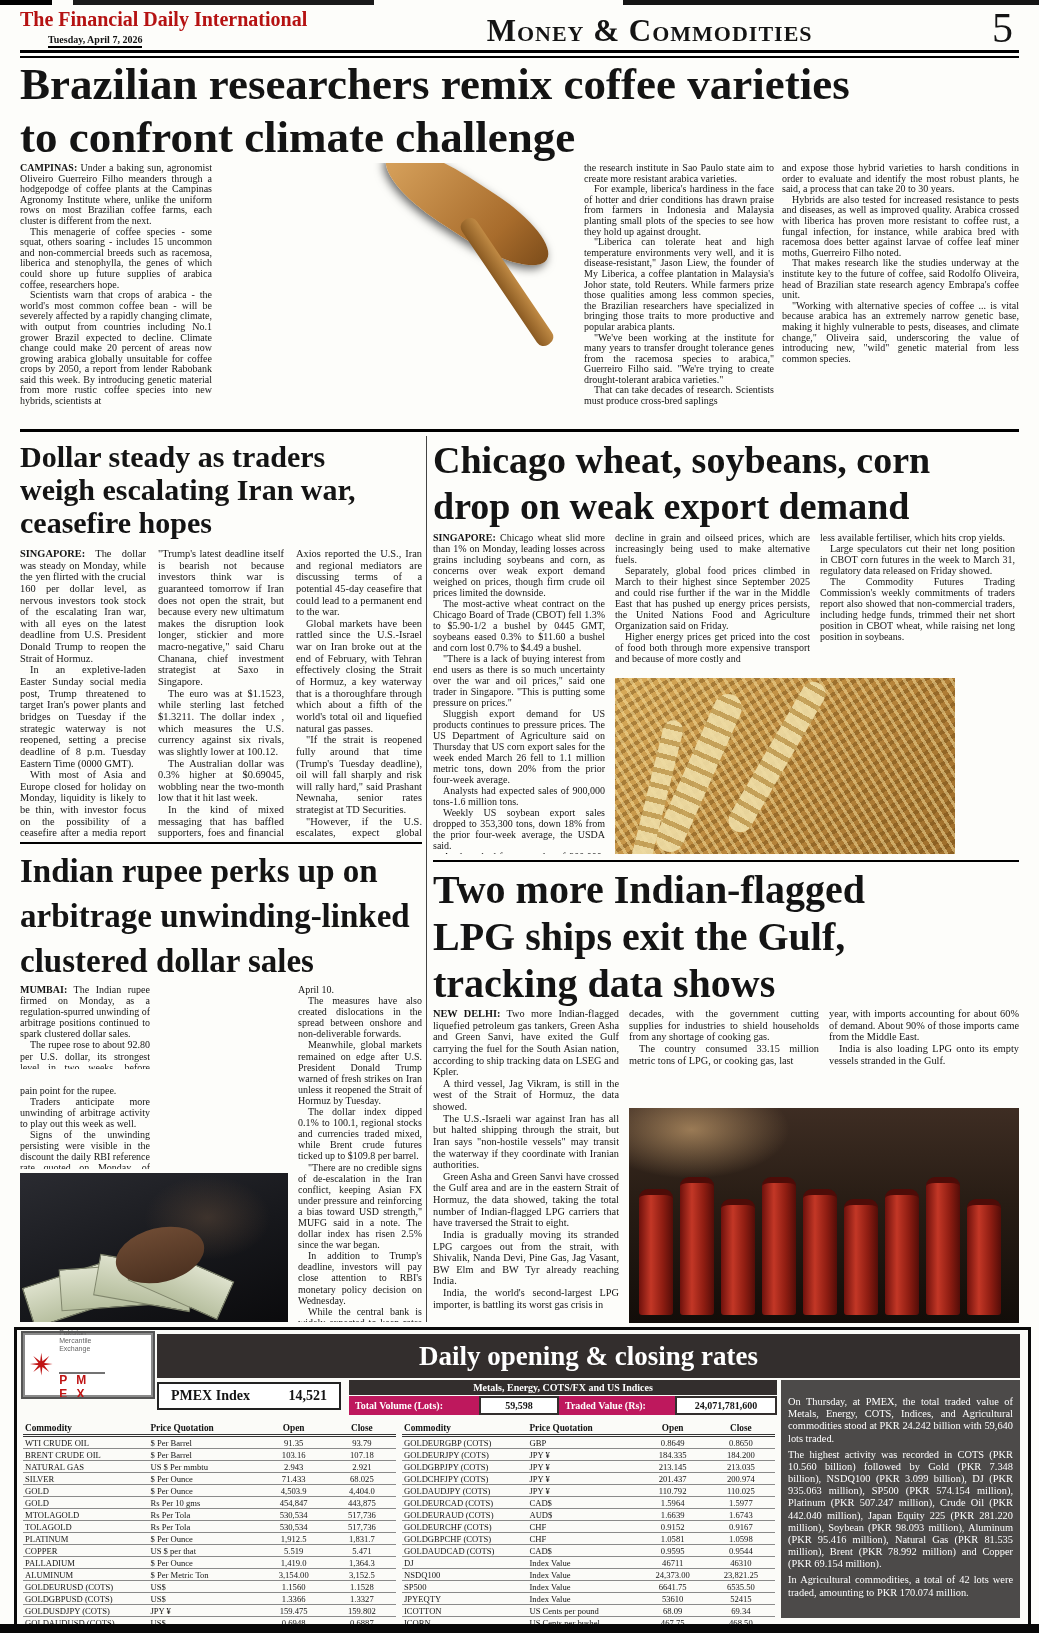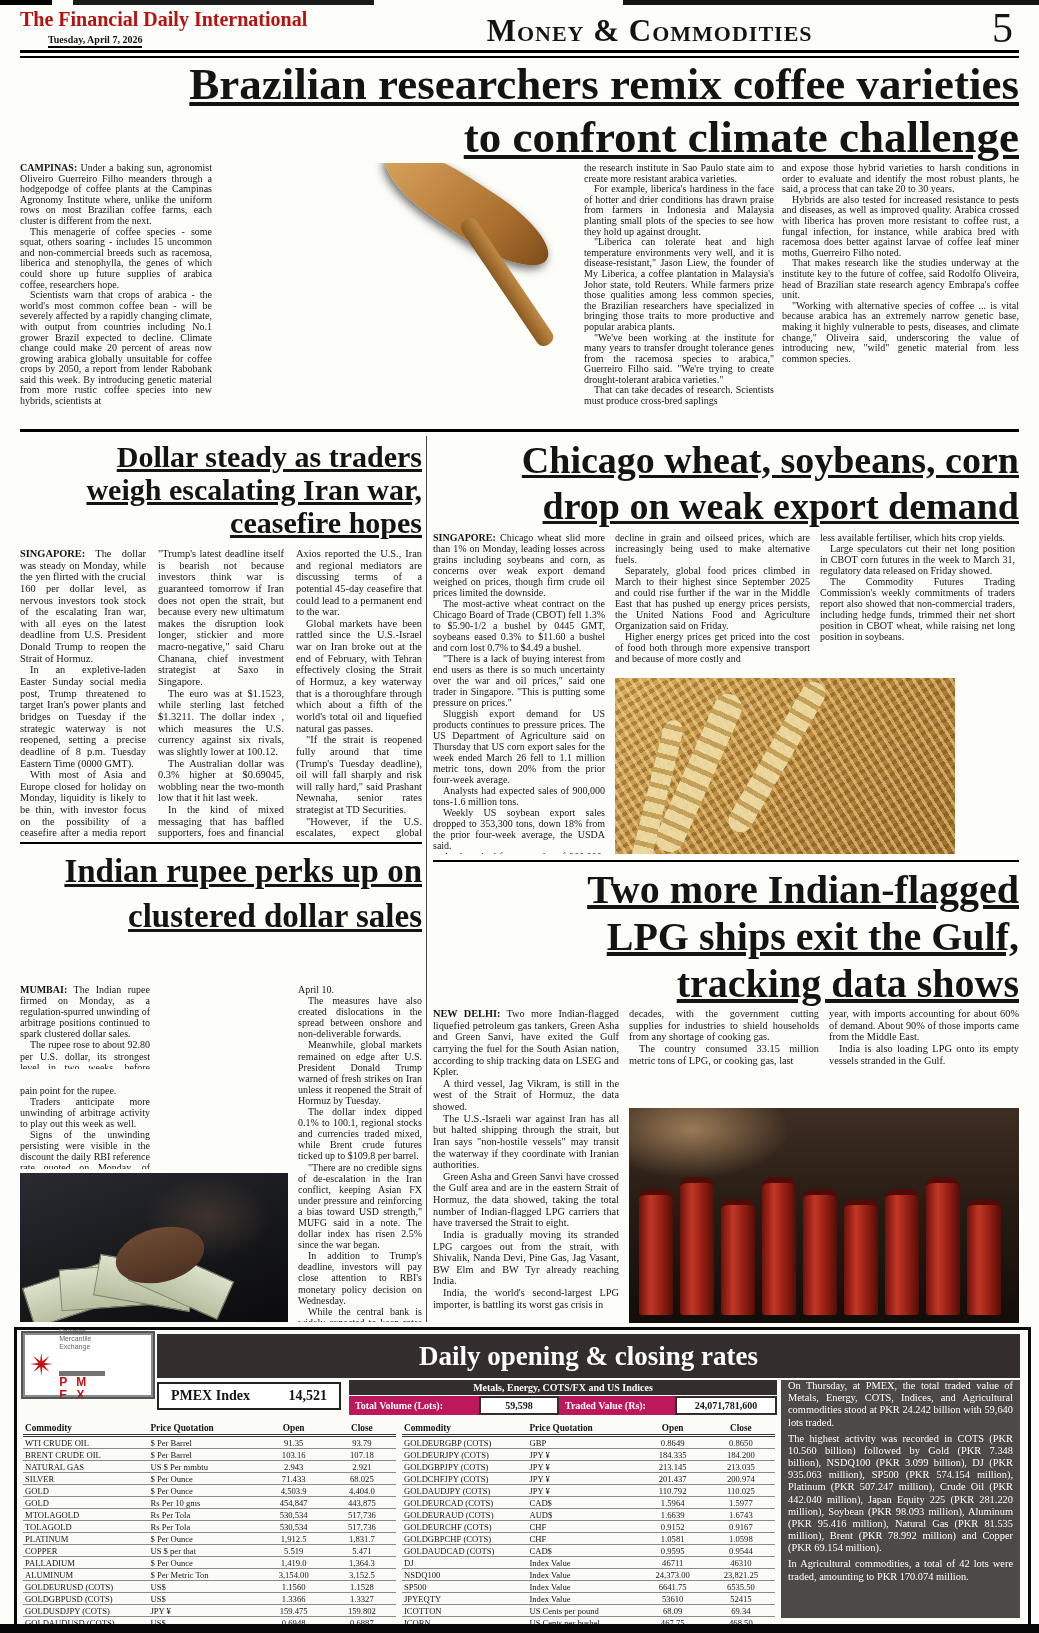--- a/index.html
+++ b/index.html
@@ -10,21 +10,21 @@
   .top-strip{left:0;top:0;width:100%;height:5px;
     background:linear-gradient(90deg,#000 0 5%,transparent 5% 7%,#1a1a1a 7% 36%,transparent 36% 60%,#151515 60% 100%);}
   
   #header{left:20px;top:8px;width:999px;height:40px;display:flex;align-items:flex-end;justify-content:space-between;}
   .masthead-name{color:#b51212;font-weight:bold;font-size:20px;line-height:1;}
   .masthead-date{font-size:10px;font-weight:bold;margin:3px 0 0 28px;border-bottom:2px solid #000;display:inline-block;padding-bottom:1px;}
   .section-title{font-variant:small-caps;font-size:31px;font-weight:600;letter-spacing:1px;line-height:1;padding-bottom:2px;}
   .page-number{font-size:42px;line-height:.9;font-weight:400;padding-right:6px;}
   .double-rule{left:20px;top:50px;width:999px;height:3px;border-top:3px solid #000;border-bottom:2px solid #000;}
   
-  .headline{text-align:right;font-weight:bold;text-decoration:underline;}
+  .headline{text-align:left;font-weight:bold;}
   .headline p{margin:0;}
   #coffee-headline{left:20px;top:58px;width:999px;font-size:45px;line-height:1.17;}
   #dollar-headline{left:20px;top:440px;width:402px;font-size:30px;line-height:1.1;}
   #wheat-headline{left:433px;top:438px;width:586px;font-size:38px;line-height:1.2;}
   #rupee-headline{left:20px;top:849px;width:402px;font-size:33px;line-height:1.36;}
   #lpg-headline{left:433px;top:866px;width:586px;font-size:40px;line-height:1.18;}
   
   .body-row{display:flex;}
   .ncol{overflow:hidden;}
   .ncol p{margin:0;text-align:justify;}
@@ -105,39 +105,39 @@
   .cyl:nth-child(2n){height:132px;}
   .cyl:nth-child(3n){height:110px;}
   
   #rates{left:14px;top:1327px;width:1011px;height:296px;border:3px solid #0a0a0a;background:#fbfbf8;}
   .r-title{left:140px;top:4px;width:863px;height:44px;background:#332e2d;color:#fff;
     display:flex;align-items:center;justify-content:center;font-size:27px;font-weight:bold;}
   .r-logo{left:6px;top:3px;width:130px;height:64px;background:#fff;border:2px solid #8a8a8a;outline:2px solid #555;
     display:flex;align-items:center;gap:5px;padding:2px 4px;box-sizing:border-box;}
   .r-star{color:#c01414;font-size:30px;line-height:1;}
   .r-org{font-family:"Liberation Sans",sans-serif;font-size:7px;color:#666;width:46px;line-height:1.1;}
-  .r-acro{color:#c01414;font-weight:bold;font-size:12px;letter-spacing:3px;border-top:5px solid #737373;margin-top:20px;}
+  .r-acro{color:#c01414;font-weight:bold;font-size:12px;letter-spacing:3px;border-top:2px solid #737373;margin-top:20px;}
   .r-index{left:140px;top:52px;width:184px;height:28px;background:#fff;border:2px solid #222;
     display:flex;align-items:center;justify-content:space-between;padding:0 12px;box-sizing:border-box;
     font-size:14px;font-weight:bold;}
   .r-sub{left:332px;top:50px;width:428px;height:15px;background:#332e2d;color:#fff;
     display:flex;align-items:center;justify-content:center;font-size:10px;font-weight:bold;}
   .r-vol{left:332px;top:66px;width:428px;height:19px;display:flex;font-size:10px;font-weight:bold;}
   .r-vol .lab{background:#be185d;color:#fff;display:flex;align-items:center;padding:0 6px;}
   .r-vol .val{background:#fff;border:2px solid #332e2d;display:flex;align-items:center;justify-content:center;box-sizing:border-box;}
   .r-vol .l1{width:118px;} .r-vol .v1{width:80px;} .r-vol .l2{width:104px;} .r-vol .v2{width:126px;flex:1;}
   .r-tablewrap{left:6px;top:92px;width:752px;height:196px;display:flex;gap:6px;}
   table.rates{border-collapse:collapse;width:373px;font-size:8.6px;table-layout:fixed;}
   table.rates th{font-size:9.3px;text-align:left;border-bottom:3px double #333;padding:1px 2px;}
   table.rates td{border-bottom:1px solid #8a8a8a;padding:0.5px 2px;white-space:nowrap;overflow:hidden;}
   table.rates th:nth-child(1){width:34%;} table.rates th:nth-child(2){width:30%;}
   table.rates th:nth-child(3),table.rates th:nth-child(4){width:18%;text-align:center;}
   table.rates td:nth-child(3),table.rates td:nth-child(4){text-align:center;}
   .r-summary{left:764px;top:50px;width:239px;height:238px;background:#4c4a49;color:#fff;
-    padding:0 7px;box-sizing:border-box;font-size:10.4px;line-height:1.17;overflow:hidden;}
+    padding:16px 7px;box-sizing:border-box;font-size:10.4px;line-height:1.17;overflow:hidden;}
   .r-summary p{margin:0 0 4px 0;text-align:justify;}
   #bottom-bar{left:0;top:1624px;width:1039px;height:9px;background:#080808;}
 </style>
 </head>
 <body>
 
 <div id="page">
   <div class="abs top-strip"></div>
 
   <div class="abs" id="header">
@@ -239,20 +239,21 @@
         <div class="spike s1"></div>
         <div class="spike s2"></div>
         <div class="spike s3"></div>
       </div>
     </div>
   </div>
   <div class="abs hr-right"></div>
 
   <div class="abs headline" id="rupee-headline">
       <p>Indian rupee perks up on</p>
+      <p>arbitrage unwinding-linked</p>
       <p>clustered dollar sales</p>
     </div>
   <div class="abs body-row" id="rupee-body">
     <div id="rupee-left">
       <div id="rupee-textrow">
         <div class="ncol">
             <p><b>MUMBAI:</b> The Indian rupee firmed on Monday, as a regulation-spurred unwinding of arbitrage positions continued to spark clustered dollar sales.</p>
             <p>The rupee rose to about 92.80 per U.S. dollar, its strongest level in two weeks, before trimming gains as importer dollar bids picked up. It was last at 93.07.</p>
             <p>The currency had bounced back sharply last week after the Reserve Bank of India tapped crisis-era measures to clamp down on speculative and arbitrage trades that had become a</p>
           </div>

